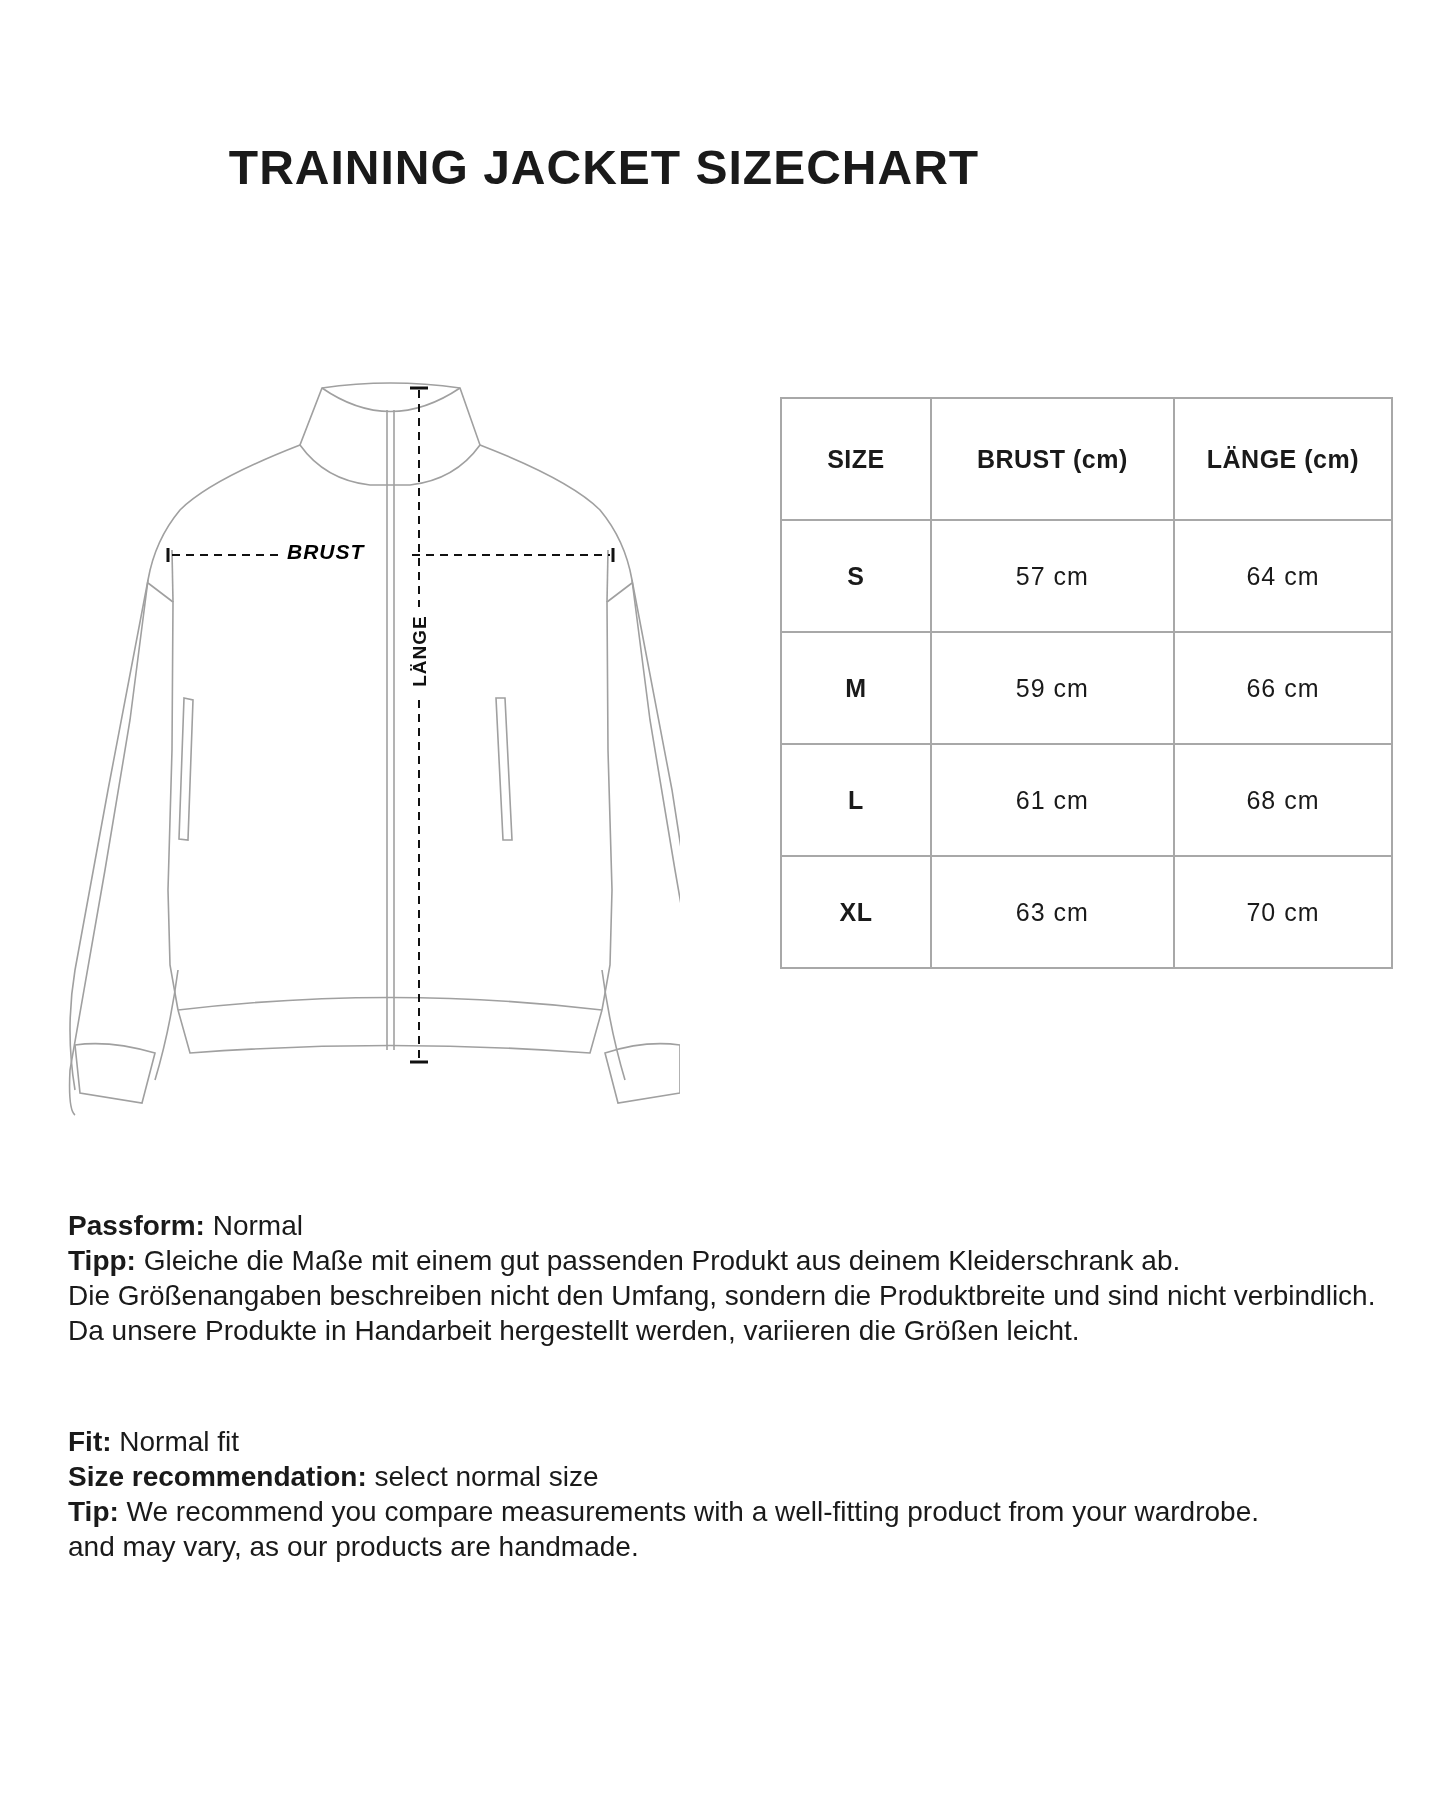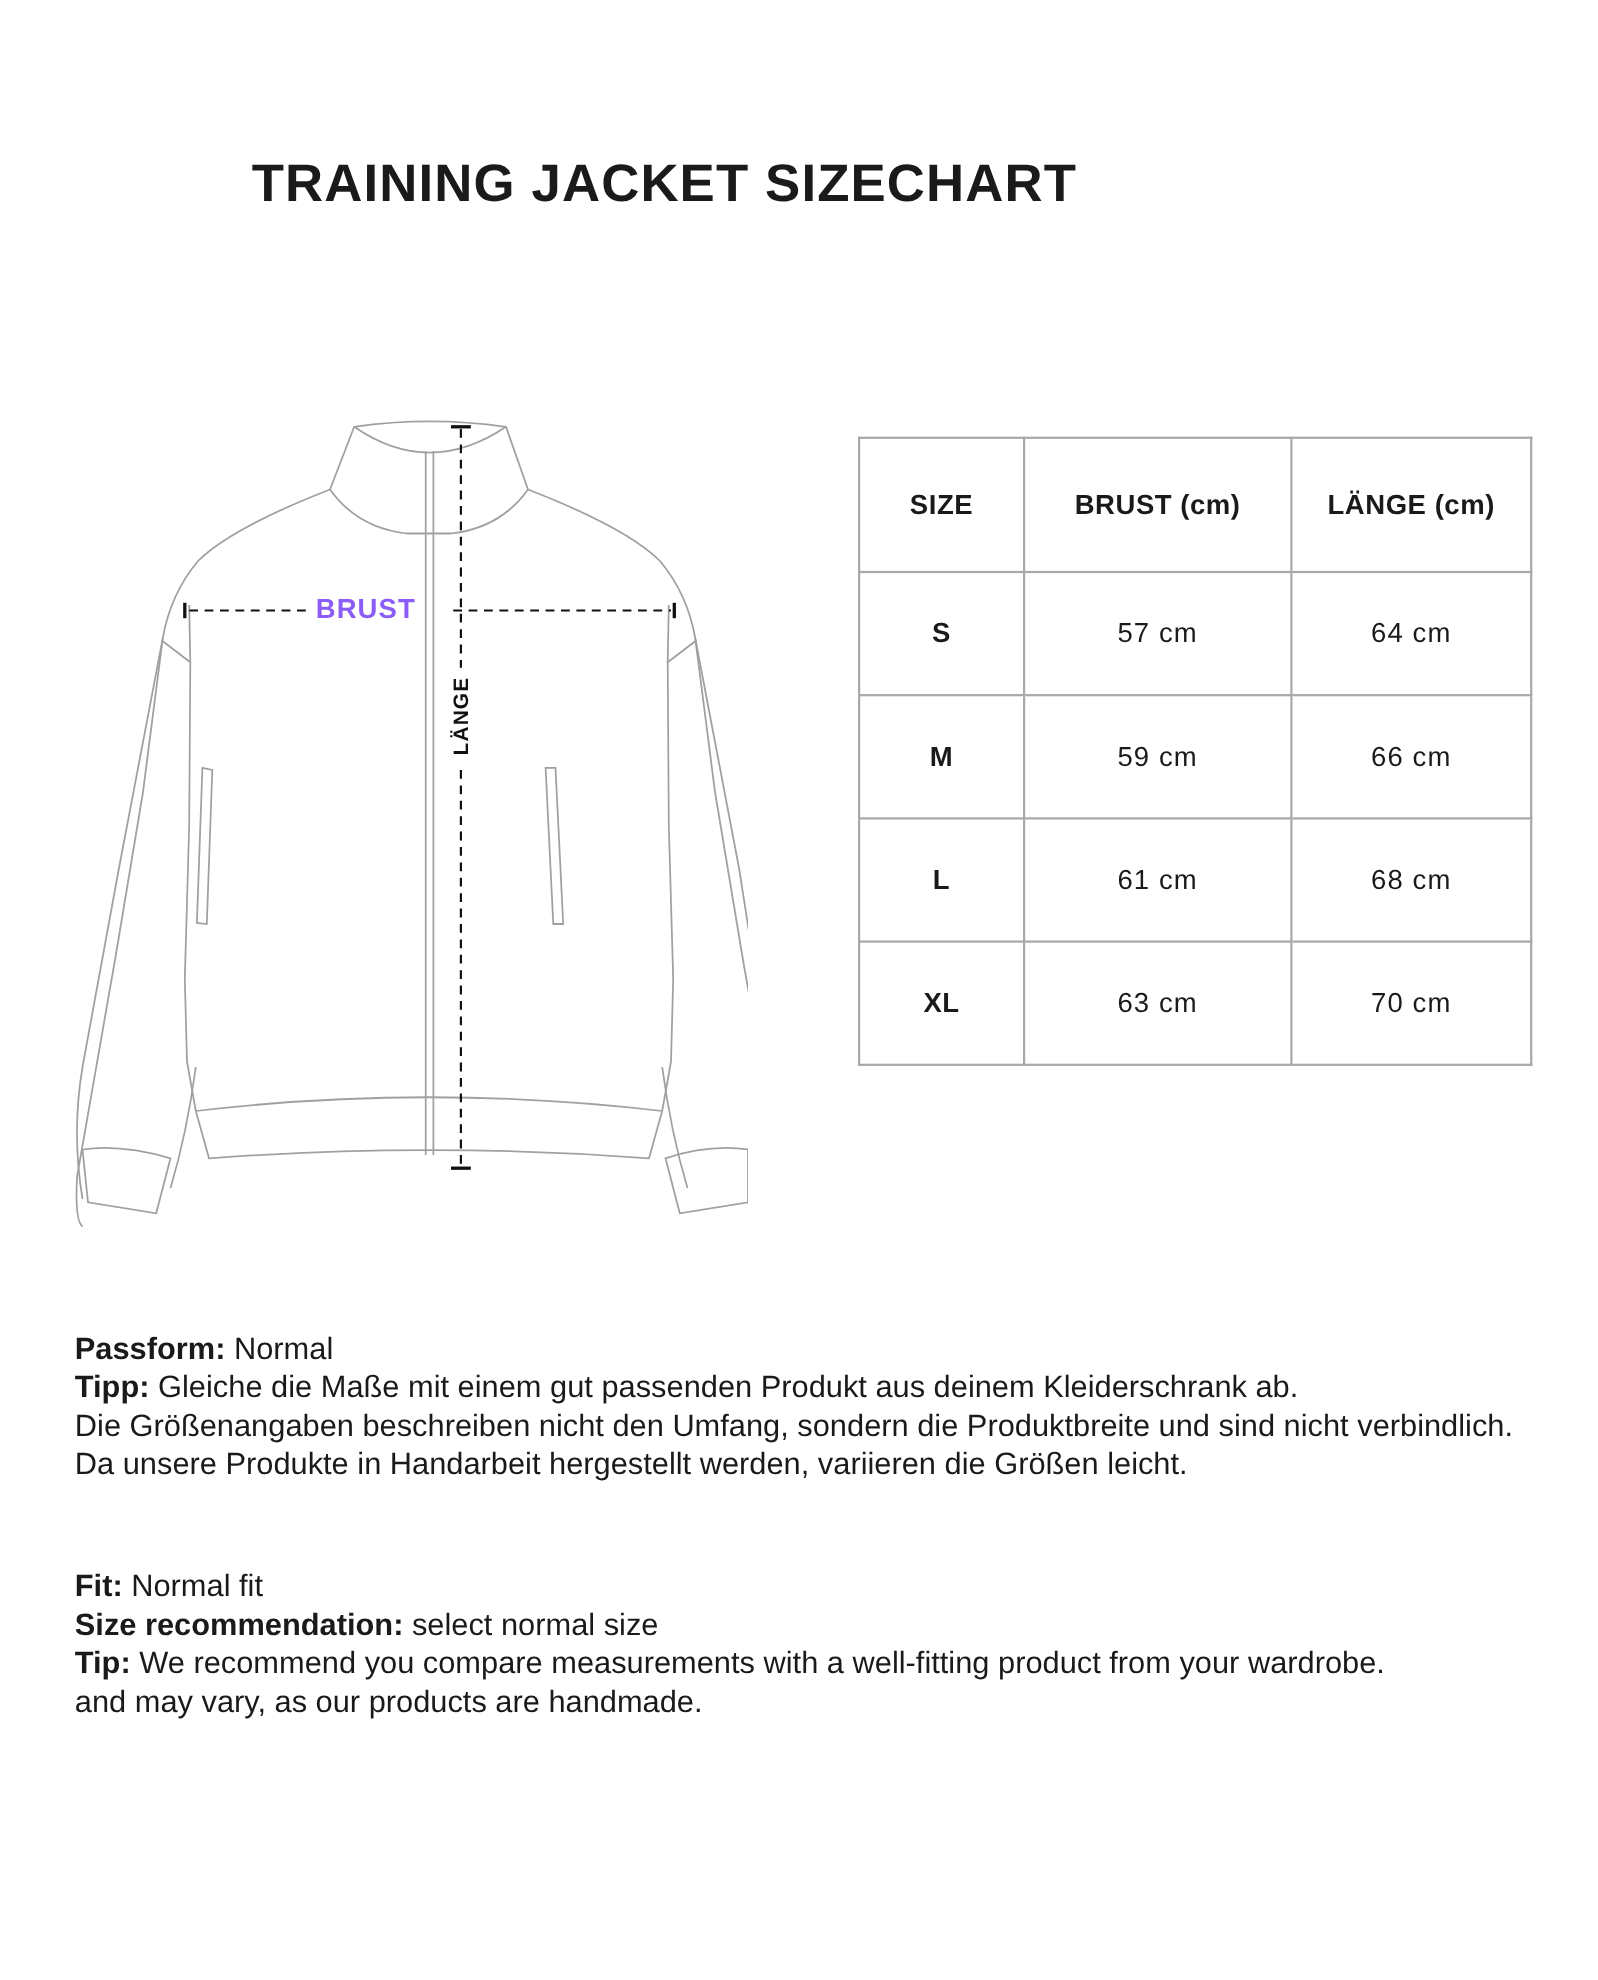--- a/index.html
+++ b/index.html
@@ -69,21 +69,21 @@
       <line x1="553" y1="178" x2="553" y2="192" stroke-width="3"></line>
       <line x1="112" y1="185" x2="222" y2="185" stroke-dasharray="8,6"></line>
       <line x1="352" y1="185" x2="550" y2="185" stroke-dasharray="8,6"></line>
 
       <line x1="350" y1="18" x2="368" y2="18" stroke-width="3"></line>
       <line x1="359" y1="20" x2="359" y2="237" stroke-dasharray="8,6"></line>
       <line x1="359" y1="330" x2="359" y2="690" stroke-dasharray="8,6"></line>
       <line x1="350" y1="692" x2="368" y2="692" stroke-width="3"></line>
     </g>
   </svg>
-  <div style="position:absolute; left:227px; top:170px; font-weight:700; font-size:25px; letter-spacing:1px; color:#8b5cf6;">BRUST</div>
+  <div style="position:absolute; left:227px; top:170px; font-weight:700; font-size:21px; letter-spacing:1px; color:#000000;font-style:italic;">BRUST</div>
   <div style="position:absolute; left:318px; top:270px; width:84px; text-align:center; font-weight:700; font-size:19px; letter-spacing:1px; color:#111; transform: rotate(-90deg); transform-origin: center;">LÄNGE</div>
 </div>
 
 <table class="sizes">
   <thead>
     <tr>
       <th class="col1">SIZE</th>
       <th class="col2">BRUST (cm)</th>
       <th class="col3">LÄNGE (cm)</th>
     </tr>

